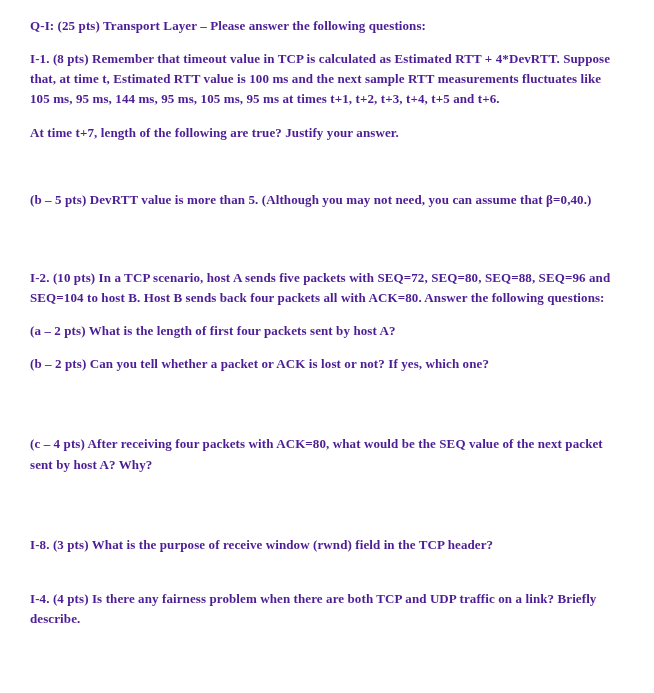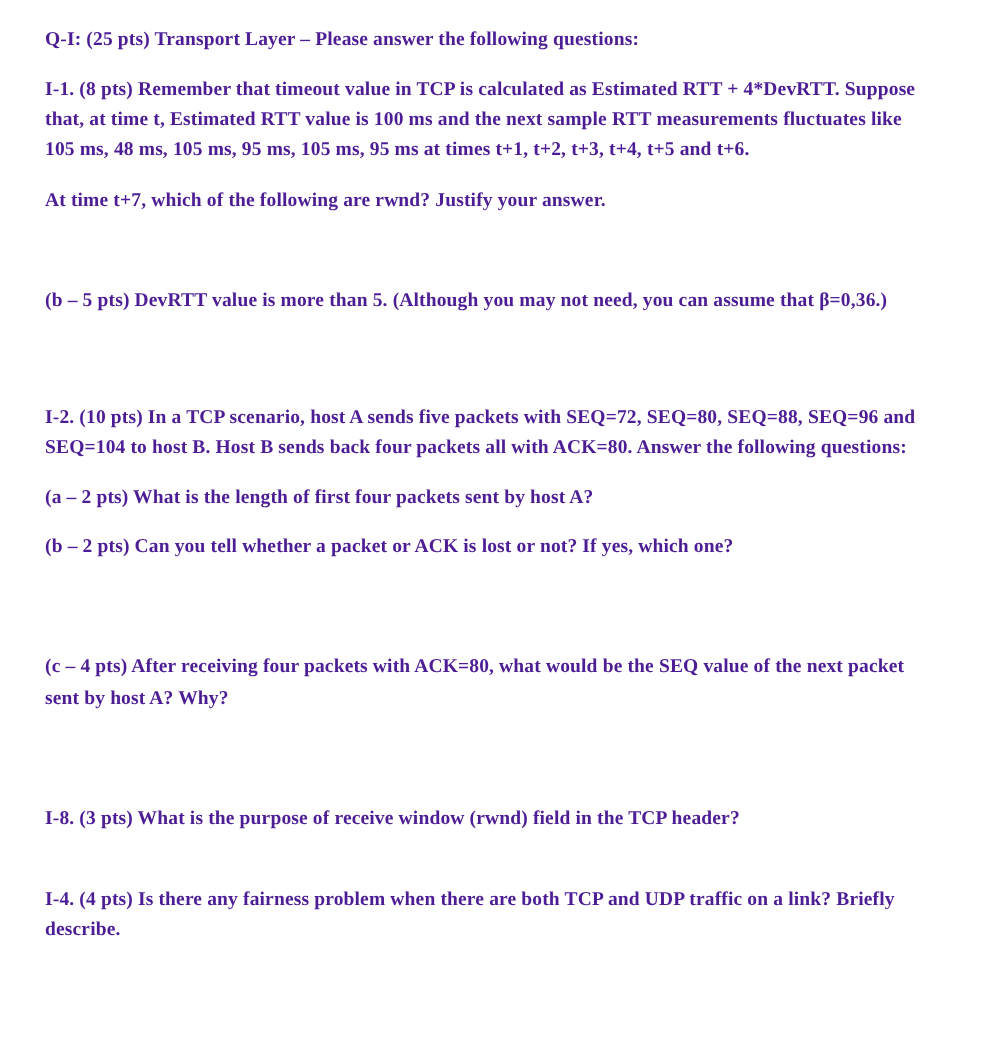--- a/index.html
+++ b/index.html
@@ -30,26 +30,26 @@
   .gap-xl { margin-top: 58px; font-family: Liberation Serif, serif; }
   .gap-xxl { margin-top: 60px; font-family: Liberation Serif, serif; }
 </style>
 </head>
 <body>
 
 <div class="page">
 
   <p class="para">Q-I: (25 pts) Transport Layer – Please answer the following questions:</p>
 
-  <p class="para gap-sm">I-1. (8 pts) Remember that timeout value in TCP is calculated as Estimated RTT + 4*DevRTT. Suppose that, at time t, Estimated RTT value is 100 ms and the next sample RTT measurements fluctuates like 105 ms, 48 ms, 105 ms, 95 ms, 105 ms, 95 ms at times t+1, t+2, t+3, t+4, t+5 and t+6.</p>
+  <p class="para gap-sm">I-1. (8 pts) Remember that timeout value in TCP is calculated as Estimated RTT + 4*DevRTT. Suppose that, at time t, Estimated RTT value is 100 ms and the next sample RTT measurements fluctuates like 105 ms, 95 ms, 144 ms, 95 ms, 105 ms, 95 ms at times t+1, t+2, t+3, t+4, t+5 and t+6.</p>
 
-  <p class="para gap-sm">At time t+7, which of the following are rwnd? Justify your answer.</p>
+  <p class="para gap-sm">At time t+7, length of the following are true? Justify your answer.</p>
 
 
-  <p class="para gap-lg">(b – 5 pts) DevRTT value is more than 5. (Although you may not need, you can assume that β=0,36.)</p>
+  <p class="para gap-lg">(b – 5 pts) DevRTT value is more than 5. (Although you may not need, you can assume that β=0,40.)</p>
 
   <p class="para gap-xl">I-2. (10 pts) In a TCP scenario, host A sends five packets with SEQ=72, SEQ=80, SEQ=88, SEQ=96 and SEQ=104 to host B. Host B sends back four packets all with ACK=80. Answer the following questions:</p>
 
   <p class="para gap-sm">(a – 2 pts) What is the length of first four packets sent by host A?</p>
 
   <p class="para gap-sm">(b – 2 pts) Can you tell whether a packet or ACK is lost or not? If yes, which one?</p>
 
   <p class="para gap-xxl">(c – 4 pts) After receiving four packets with ACK=80, what would be the SEQ value of the next packet sent by host A? Why?</p>
 
   <p class="para gap-xxl">I-8. (3 pts) What is the purpose of receive window (rwnd) field in the TCP header?</p>

